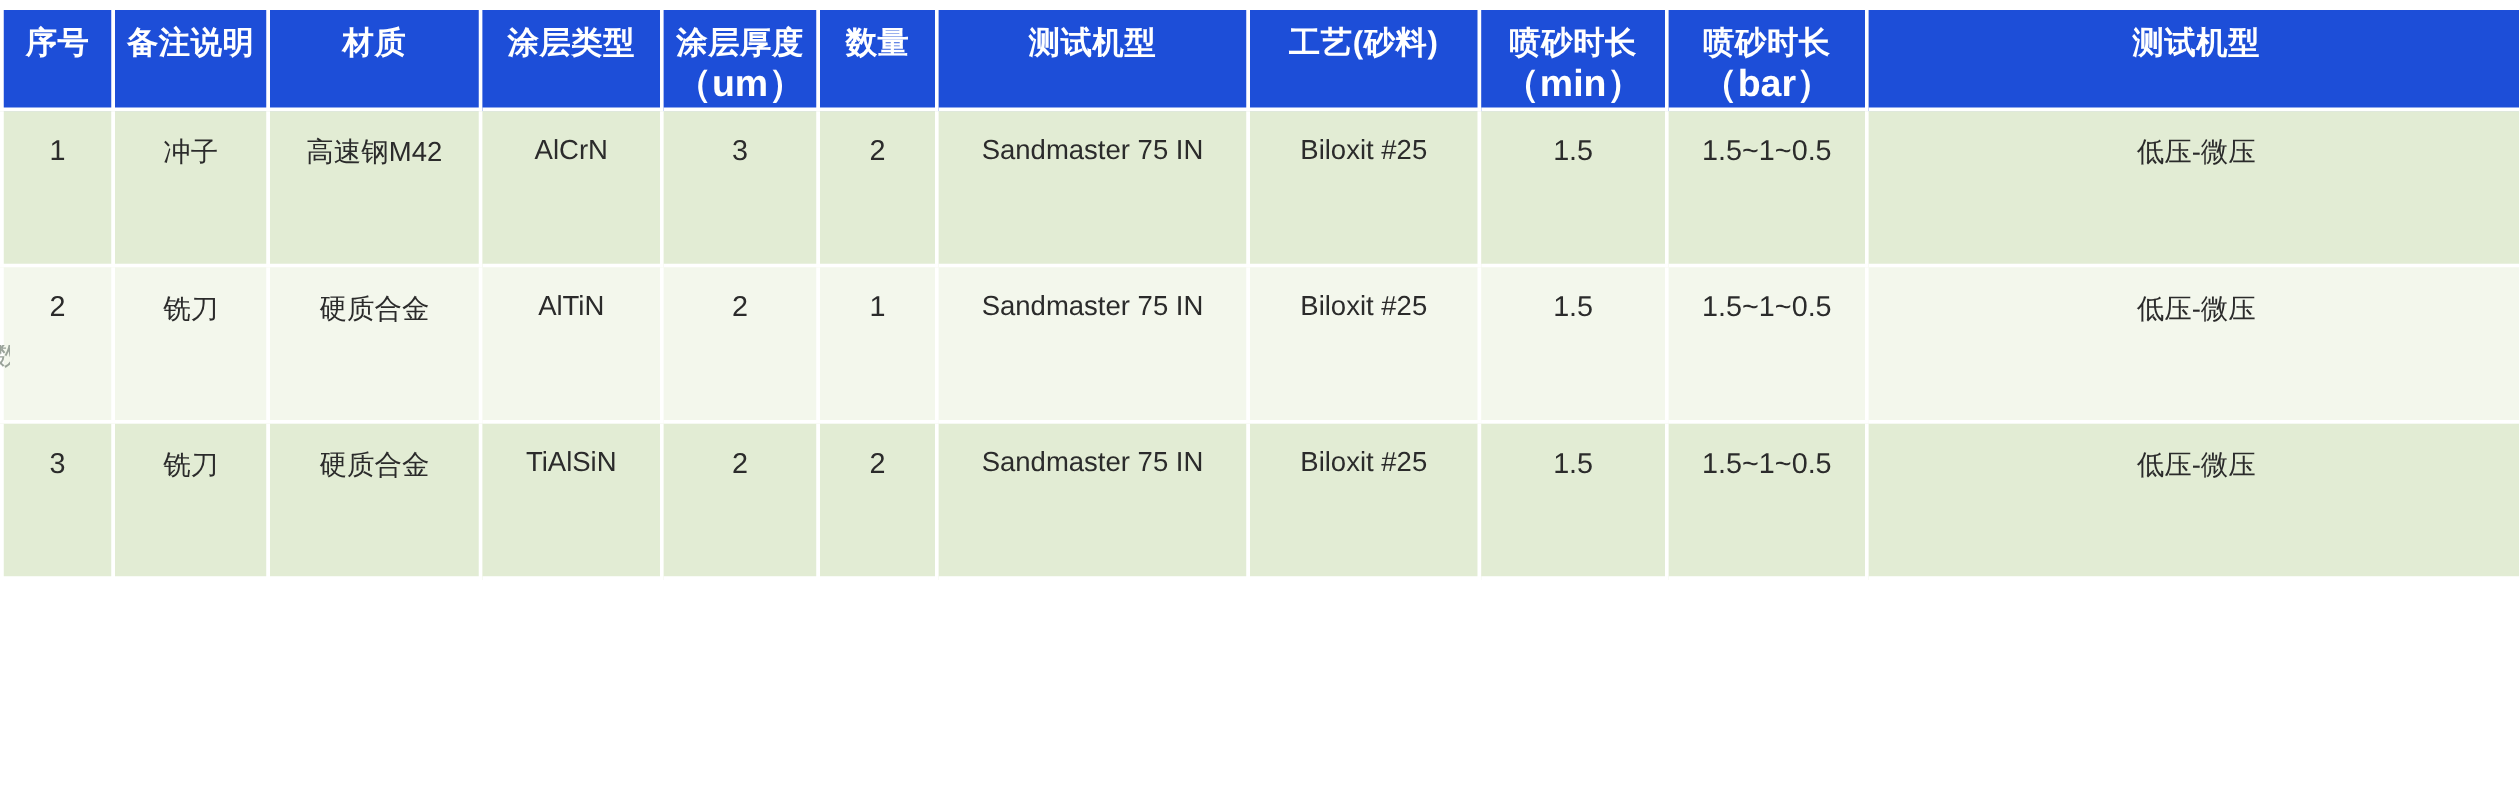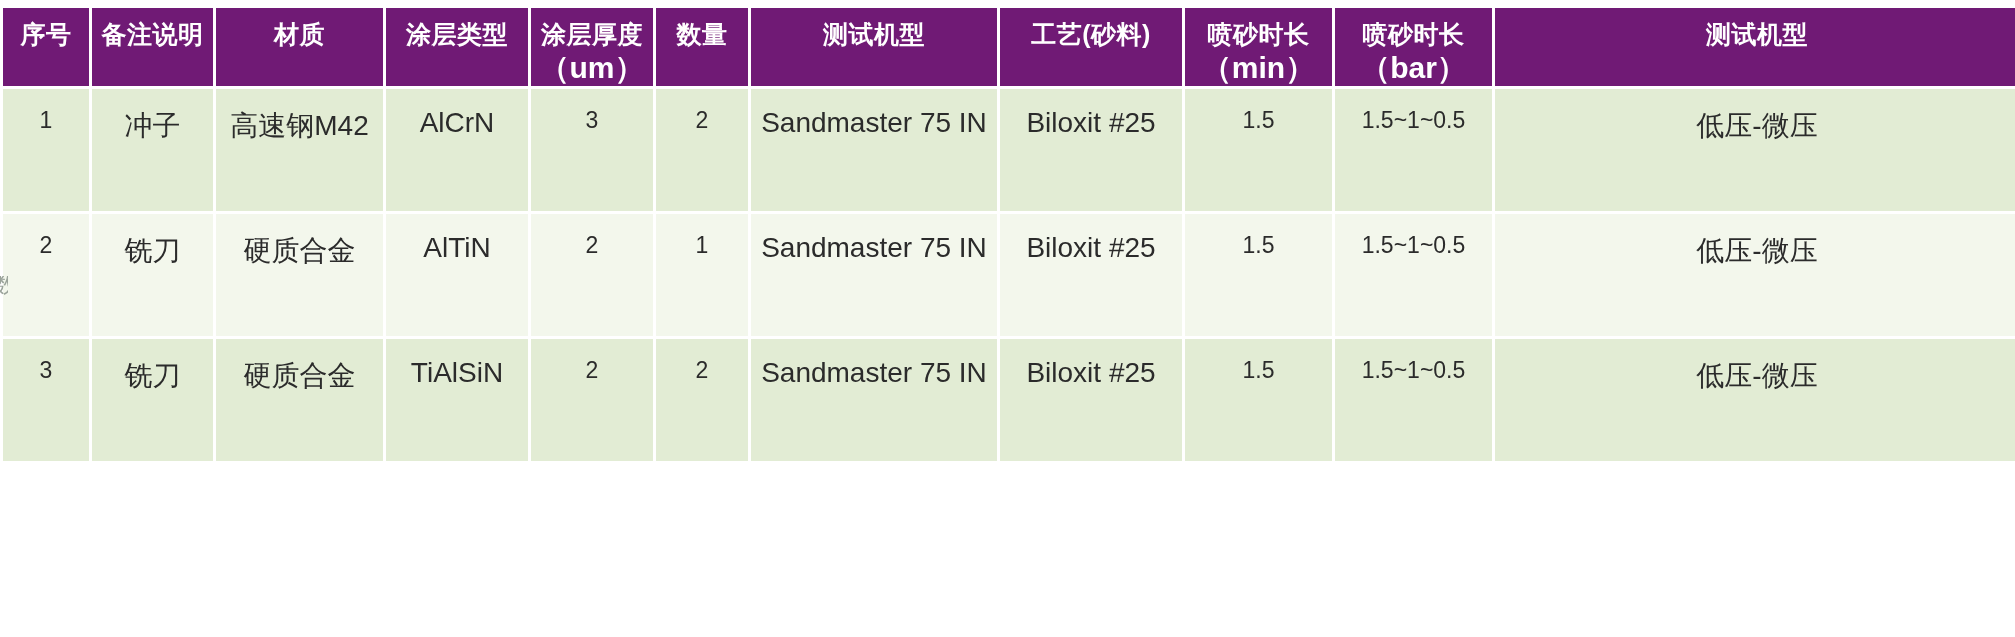--- a/index.html
+++ b/index.html
@@ -27,21 +27,21 @@
     border-collapse: separate;
     border-spacing: 0;
     table-layout: fixed;
     width: 2022px;
     margin-left: 0px;
     margin-top: 8px;
   }
 
   
   table.spec-table thead th {
-    background: #701a75;
+    background: #1d4ed8;
     color: #ffffff;
     font-weight: bold;
     font-size: 25px;
     line-height: 1.22;
     text-align: center;
     vertical-align: top;
     padding: 11px 4px 0 4px;
     height: 78px;
     box-sizing: border-box;
     border-right: 3px solid #ffffff;
@@ -54,21 +54,21 @@
   }
   table.spec-table thead th .unit {
     display: block;
     font-weight: bold;
     font-size: 30px;
     letter-spacing: 0;
   }
 
   
   table.spec-table tbody td {
-    font-size: 28px;
+    font-size: 22px;
     color: #2b2b2b;
     text-align: center;
     vertical-align: top;
     padding: 18px 4px 0 4px;
     height: 125px;
     box-sizing: border-box;
     border-right: 3px solid #ffffff;
     border-bottom: 3px solid #ffffff;
     overflow: hidden;
     white-space: nowrap;

